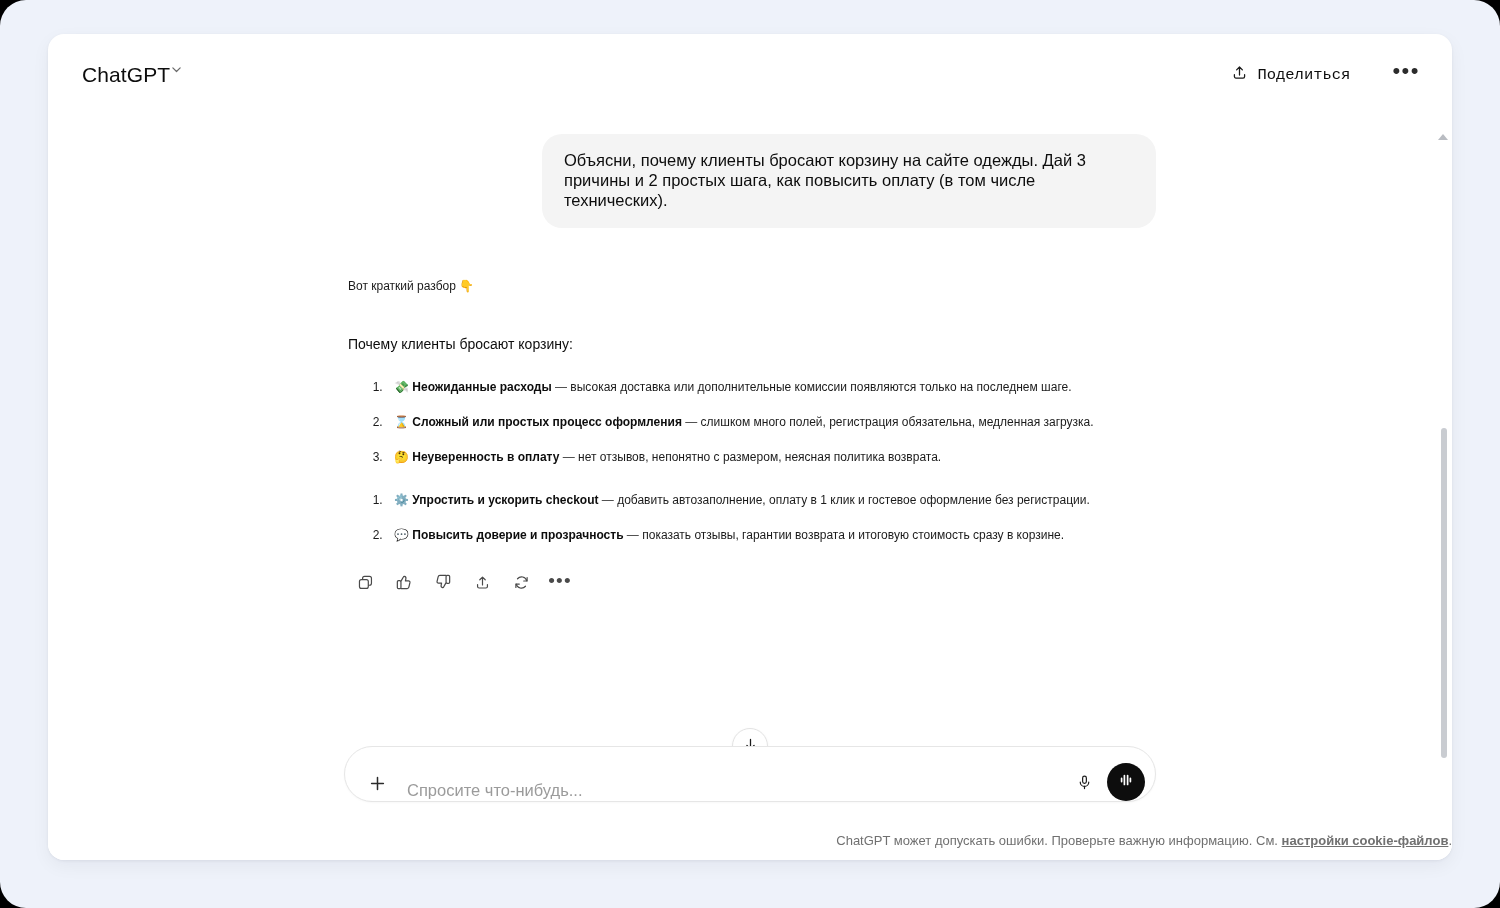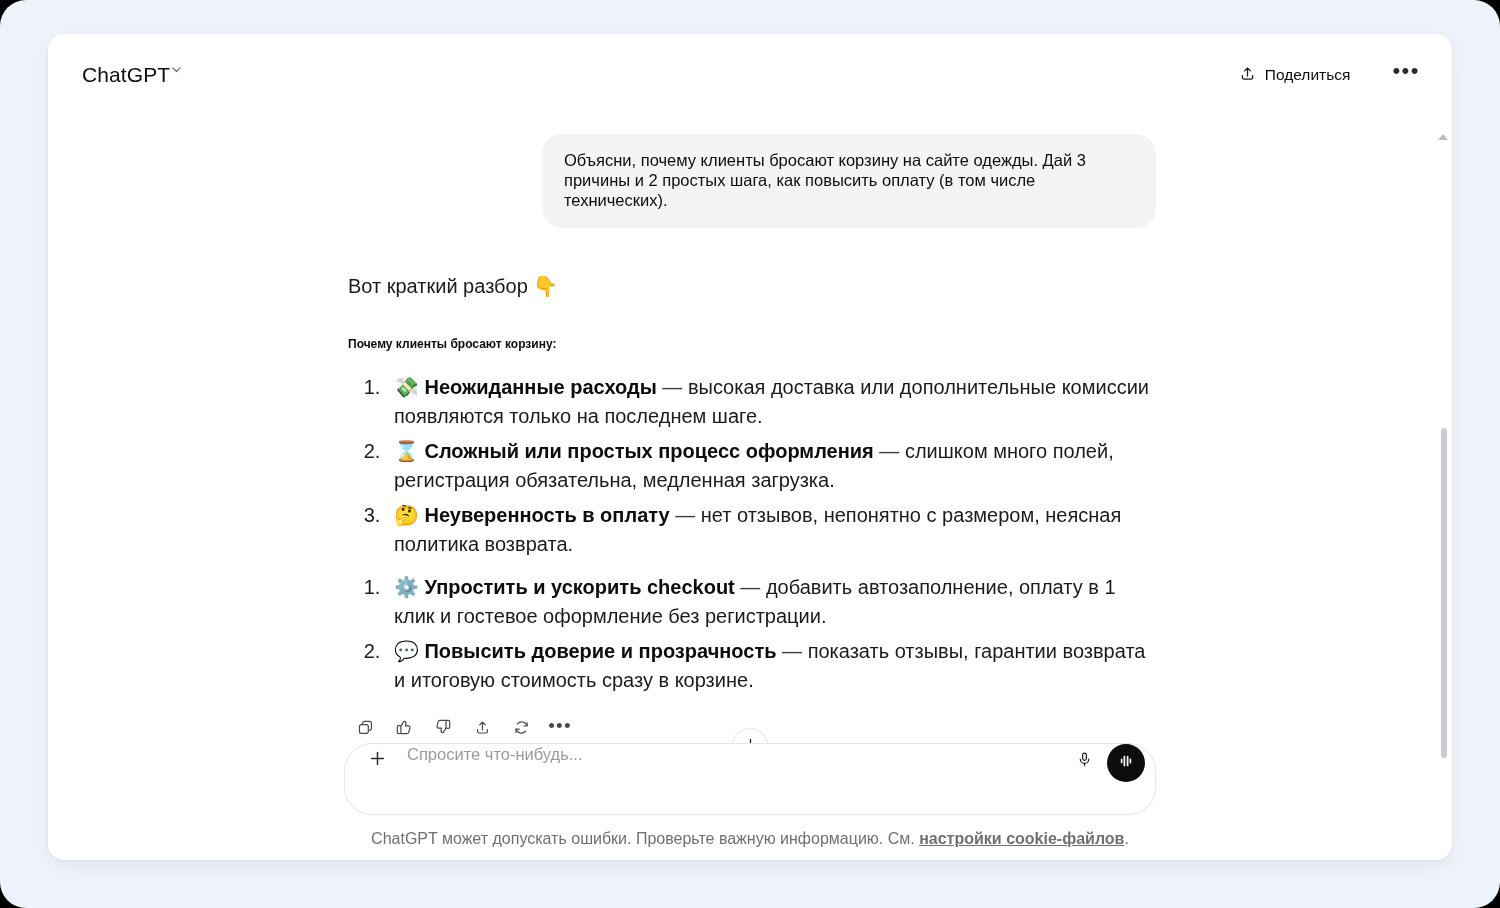--- a/index.html
+++ b/index.html
@@ -70,20 +70,21 @@
   }
   .share-btn {
     display: flex;
     align-items: center;
     gap: 9px;
     font-size: 15.5px;
     color: #0d0d0d;
     cursor: pointer;
     padding: 6px 10px;
     border-radius: 18px;
+    font-family: Liberation Mono, monospace;
   }
   .dots-btn {
     font-size: 22px;
     line-height: 10px;
     color: #2b2b2b;
     cursor: pointer;
     letter-spacing: 1.5px;
     padding: 6px 6px 14px 6px;
   }
 
@@ -120,40 +121,40 @@
 
   
   .assistant {
     margin-top: 44px;
     font-size: 16px;
     line-height: 29px;
     color: #1b1b1b;
     padding-left: 4px;
   }
   .intro {
-    font-size: 20px;
+    font-size: 12px;
     color: #1b1b1b;
   }
   .emoji { font-family: "DejaVu Sans", sans-serif; }
   .sec-head {
-    font-weight: bold;
+    font-weight: normal;
     margin-top: 29px;
-    font-size: 12px;
+    font-size: 14px;
     color: #0d0d0d;
   }
   ol.items {
     margin: 14px 0 0 0;
     padding-left: 38px;
     list-style: decimal;
   }
   ol.items li {
     margin-bottom: 6px;
     padding-left: 8px;
     line-height: 29px;
-    font-size: 20px;
+    font-size: 12px;
   }
   ol.items li::marker {
     color: #1b1b1b;
   }
   .li-bold { font-weight: bold; color: #0d0d0d; }
   .dash { color: #3a3a3a; }
 
   
   .actions {
     display: flex;
@@ -200,25 +201,25 @@
   .composer-wrap {
     position: absolute;
     left: 0; right: 0;
     bottom: 0;
     padding-bottom: 12px;
     background: #fff;
   }
   .composer {
     width: 812px;
     margin: 0 auto;
-    height: 72px;
+    height: 56px;
     border: 1px solid #e6e6e6;
     border-radius: 28px;
     display: flex;
-    align-items: flex-start;
+    align-items: flex-end;
     padding: 0 10px 0 16px;
     box-sizing: border-box;
     box-shadow: 0 1px 2px rgba(0,0,0,.03);
     background: #fff;
   }
   .plus-btn {
     width: 32px; height: 32px;
     display: flex; align-items: center; justify-content: center;
     border-radius: 50%;
     cursor: pointer;
@@ -246,24 +247,24 @@
   .voice-btn {
     width: 38px; height: 38px;
     border-radius: 50%;
     background: #0d0d0d;
     display: flex;
     align-items: center;
     justify-content: center;
     cursor: pointer;
   }
   .footnote {
-    text-align: center;
-    font-size: 16px;
+    text-align: right;
+    font-size: 13px;
     color: #707070;
-    margin-top: 15px;
+    margin-top: 31px;
   }
   .footnote a {
     color: #707070;
     text-decoration: underline;
     font-weight: bold;
     cursor: pointer;
   }
 
   
   .scrollbar-track {

